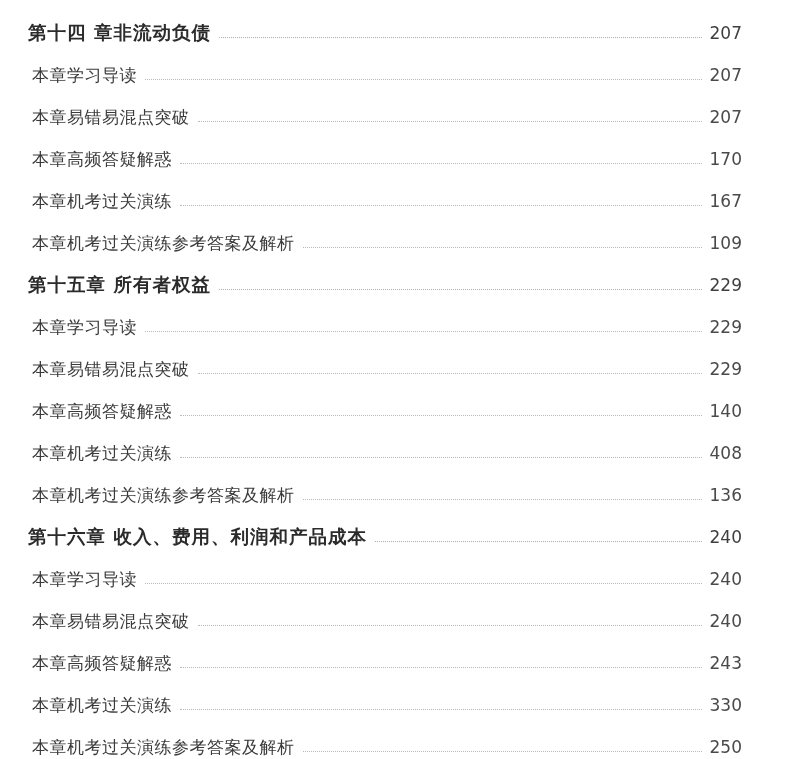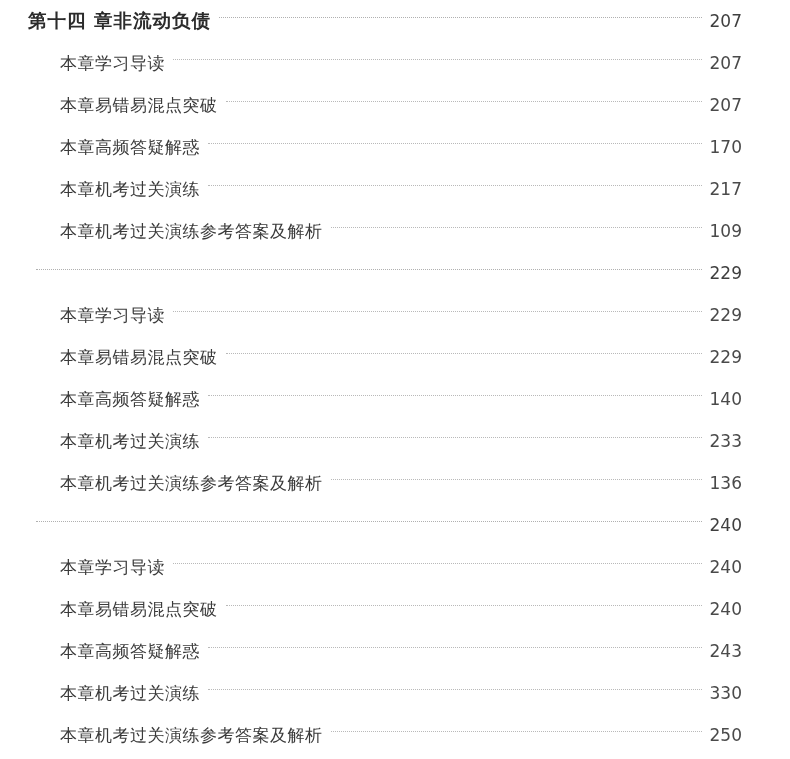--- a/index.html
+++ b/index.html
@@ -14,21 +14,21 @@
     color: #3d3d3d;
     overflow: hidden;
   }
   .toc {
     box-sizing: border-box;
     width: 790px;
     padding: 0 48px 0 28px;
   }
   .toc-row {
     display: flex;
-    align-items: center;
+    align-items: flex-end;
     width: 100%;
     height: 42px;
     box-sizing: border-box;
   }
   .toc-row .title {
     white-space: nowrap;
     font-size: 17.5px;
     line-height: 1;
     color: #3a3a3a;
     letter-spacing: 0.5px;
@@ -64,21 +64,20 @@
     color: #3f3f3f;
   }
   .toc-row.chapter .leader {
     border-bottom: 1px dotted #b0b0b0;
   }
 
   
   .toc-row.sub .title {
     padding-left: 4px;
     font-size: 17px;
-    margin-left: 28px;
   }
 </style>
 </head>
 <body>
 
 <div class="toc" id="toc-root">
     <div class="toc-row chapter">
       <span class="title">第十四 章非流动负债</span>
       <span class="leader"></span>
       <span class="page">207</span>
@@ -94,28 +93,29 @@
       <span class="page">207</span>
     </div>
     <div class="toc-row sub">
       <span class="title">本章高频答疑解惑</span>
       <span class="leader"></span>
       <span class="page">170</span>
     </div>
     <div class="toc-row sub">
       <span class="title">本章机考过关演练</span>
       <span class="leader"></span>
-      <span class="page">217</span>
+      <span class="page">167</span>
     </div>
     <div class="toc-row sub">
       <span class="title">本章机考过关演练参考答案及解析</span>
       <span class="leader"></span>
       <span class="page">109</span>
     </div>
     <div class="toc-row chapter">
+      <span class="title">第十五章  所有者权益</span>
       <span class="leader"></span>
       <span class="page">229</span>
     </div>
     <div class="toc-row sub">
       <span class="title">本章学习导读</span>
       <span class="leader"></span>
       <span class="page">229</span>
     </div>
     <div class="toc-row sub">
       <span class="title">本章易错易混点突破</span>
@@ -123,28 +123,29 @@
       <span class="page">229</span>
     </div>
     <div class="toc-row sub">
       <span class="title">本章高频答疑解惑</span>
       <span class="leader"></span>
       <span class="page">140</span>
     </div>
     <div class="toc-row sub">
       <span class="title">本章机考过关演练</span>
       <span class="leader"></span>
-      <span class="page">233</span>
+      <span class="page">408</span>
     </div>
     <div class="toc-row sub">
       <span class="title">本章机考过关演练参考答案及解析</span>
       <span class="leader"></span>
       <span class="page">136</span>
     </div>
     <div class="toc-row chapter">
+      <span class="title">第十六章  收入、费用、利润和产品成本</span>
       <span class="leader"></span>
       <span class="page">240</span>
     </div>
     <div class="toc-row sub">
       <span class="title">本章学习导读</span>
       <span class="leader"></span>
       <span class="page">240</span>
     </div>
     <div class="toc-row sub">
       <span class="title">本章易错易混点突破</span>

